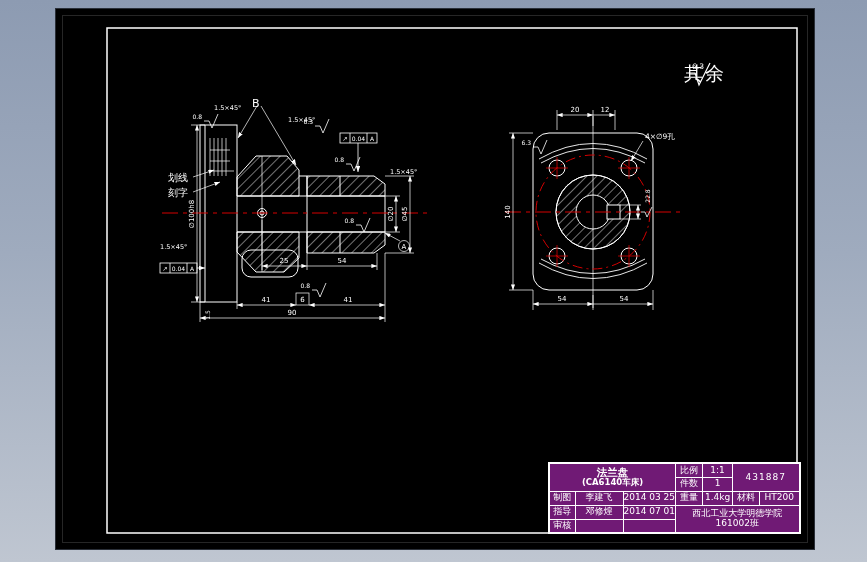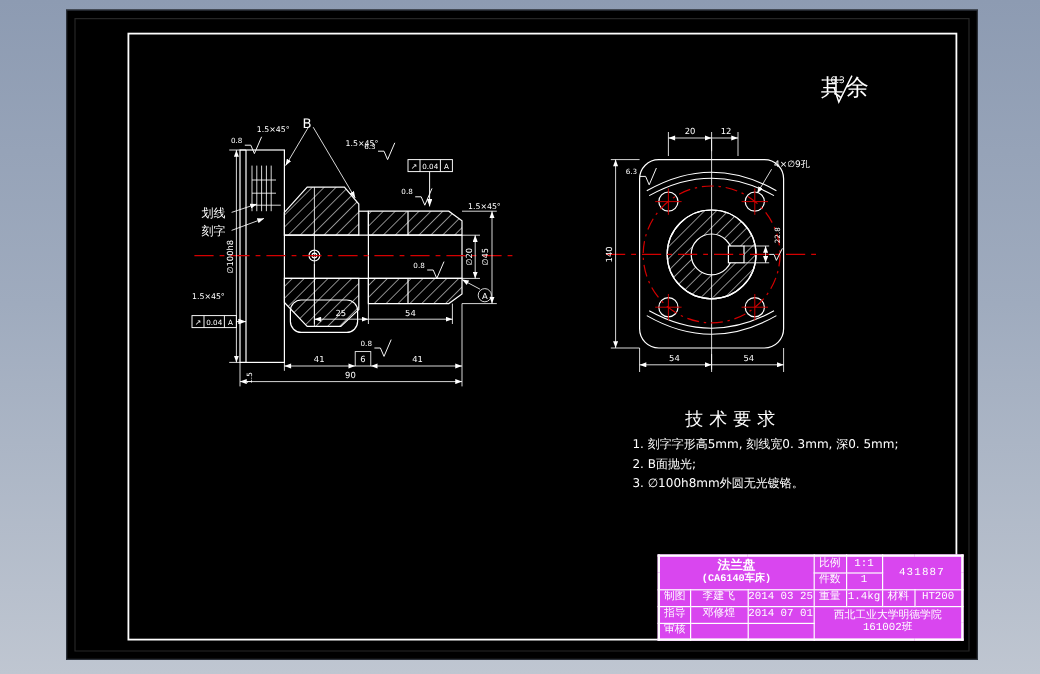--- a/index.html
+++ b/index.html
@@ -18,21 +18,21 @@
   .overlay{position:absolute;z-index:2;color:#fff;}
   
   #surface-note{left:684px;top:60px;display:flex;align-items:flex-start;gap:6px;}
   #surface-note .txt{font-size:19px;letter-spacing:2px;line-height:26px;}
   
   #tech{left:527px;top:340px;width:270px;}
   #tech .title{font-size:15px;letter-spacing:5px;margin-left:44px;margin-bottom:4px;}
   #tech .item{font-size:10px;line-height:16.5px;white-space:nowrap;}
   
   #title-block{left:548px;top:462px;}
-  #title-block table{border-collapse:collapse;background:#d946ef;font-family:Liberation Mono, monospace;}
+  #title-block table{border-collapse:collapse;background:#701a75;}
   #title-block td{border:1px solid #fff;color:#fff;text-align:center;vertical-align:middle;
     padding:0;font-size:9px;line-height:1.05;overflow:hidden;white-space:nowrap;}
   #title-block table{border:2px solid #fff;}
   .tb-name{font-size:10.5px;font-weight:bold;}
   .tb-sub{font-size:8.5px;font-weight:bold;}
   .tb-no{font-size:10.5px;letter-spacing:1px;}
   .tb-date{font-size:6px;letter-spacing:0;}
   .tb-school{font-size:9px;}
 </style>
 </head>
@@ -265,26 +265,20 @@
   </svg>
 
   <div id="surface-note" class="overlay">
     <span class="txt">其余</span>
     <svg width="32" height="30" viewBox="0 0 32 30">
       <text x="8" y="9" font-size="7.5" fill="#fff">6.3</text>
       <path d="M2,13 h9 l4,12 l11,-22" stroke="#fff" stroke-width="1.2" fill="none"></path>
     </svg>
   </div>
 
-  <div id="tech" class="overlay">
-    <div class="title">技术要求</div>
-    <div class="item">1. 刻字字形高5mm, 刻线宽0. 3mm, 深0. 5mm;</div>
-    <div class="item">2. B面抛光;</div>
-    <div class="item">3. ∅100h8mm外圆无光镀铬。</div>
-  </div>
 
   <div id="title-block" class="overlay">
     <table>
       <colgroup>
         <col style="width:26px">
           <col style="width:48px">
           <col style="width:50px">
         <col style="width:27px">
           <col style="width:30px">
           <col style="width:27px">

